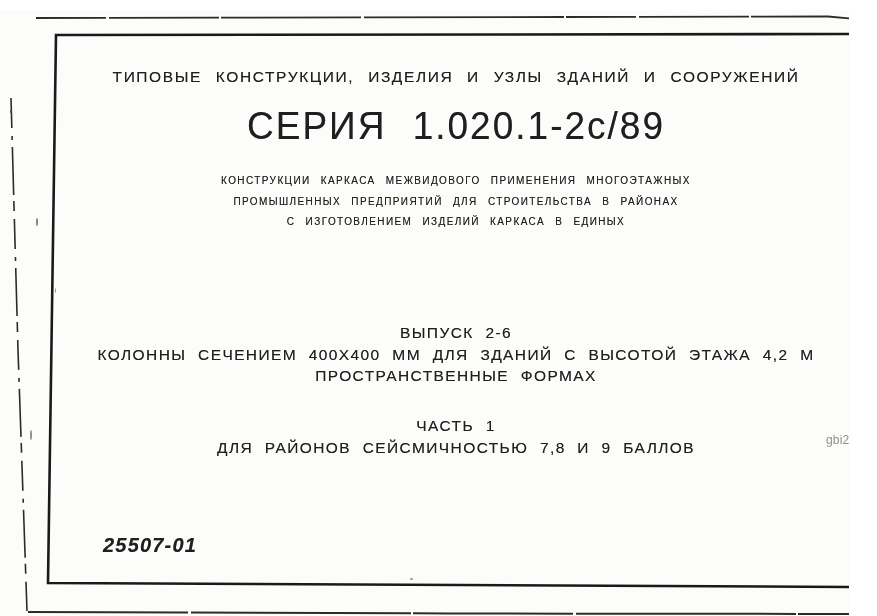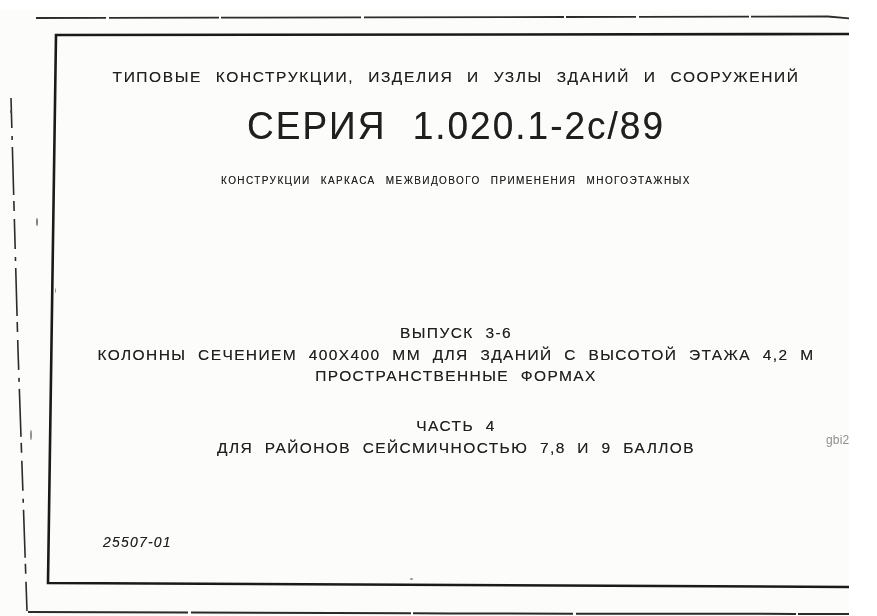--- a/index.html
+++ b/index.html
@@ -74,24 +74,25 @@
     font-size: 15.5px;
     line-height: 21.5px;
     letter-spacing: 1.4px;
     word-spacing: 6px;
     text-shadow: 0 0 0.5px rgba(20,20,20,0.55);
   }
   .doc-number {
     position: absolute;
     left: 103px;
     top: 524px;
-    font-size: 14px;
+    font-size: 20px;
     font-style: italic;
     letter-spacing: 1.2px;
     text-shadow: 0 0 0.4px rgba(20,20,20,0.5);
+    font-weight: bold;
   }
   .watermark {
     position: absolute;
     left: 826px;
     top: 423px;
     font-size: 12px;
     color: var(--watermark, #8f8f8f);
     letter-spacing: 0.2px;
   }
   .speck {
@@ -121,30 +122,32 @@
   </svg>
 
   <div class="content">
 
     <div class="doc-header-line">ТИПОВЫЕ КОНСТРУКЦИИ, ИЗДЕЛИЯ И УЗЛЫ ЗДАНИЙ И СООРУЖЕНИЙ</div>
 
     <div class="series-title">СЕРИЯ 1.020.1-2с/89</div>
 
     <div class="description-block">
       <div>КОНСТРУКЦИИ КАРКАСА МЕЖВИДОВОГО ПРИМЕНЕНИЯ МНОГОЭТАЖНЫХ</div>
+      <div>ПРОМЫШЛЕННЫХ ПРЕДПРИЯТИЙ ДЛЯ СТРОИТЕЛЬСТВА В РАЙОНАХ</div>
+      <div>С ИЗГОТОВЛЕНИЕМ ИЗДЕЛИЙ КАРКАСА В ЕДИНЫХ</div>
     </div>
 
     <div class="issue-block">
-      <div>ВЫПУСК 3-6</div>
+      <div>ВЫПУСК 2-6</div>
       <div>КОЛОННЫ СЕЧЕНИЕМ 400Х400 ММ ДЛЯ ЗДАНИЙ С ВЫСОТОЙ ЭТАЖА 4,2 М</div>
       <div>ПРОСТРАНСТВЕННЫЕ ФОРМАХ</div>
     </div>
 
     <div class="part-block">
-      <div>ЧАСТЬ 4</div>
+      <div>ЧАСТЬ 1</div>
       <div>ДЛЯ РАЙОНОВ СЕЙСМИЧНОСТЬЮ 7,8 И 9 БАЛЛОВ</div>
     </div>
 
   </div>
 
   <div class="doc-number">25507-01</div>
 
   <div class="watermark">gbi22.ru</div>
 
   <div class="speck s1"></div>

